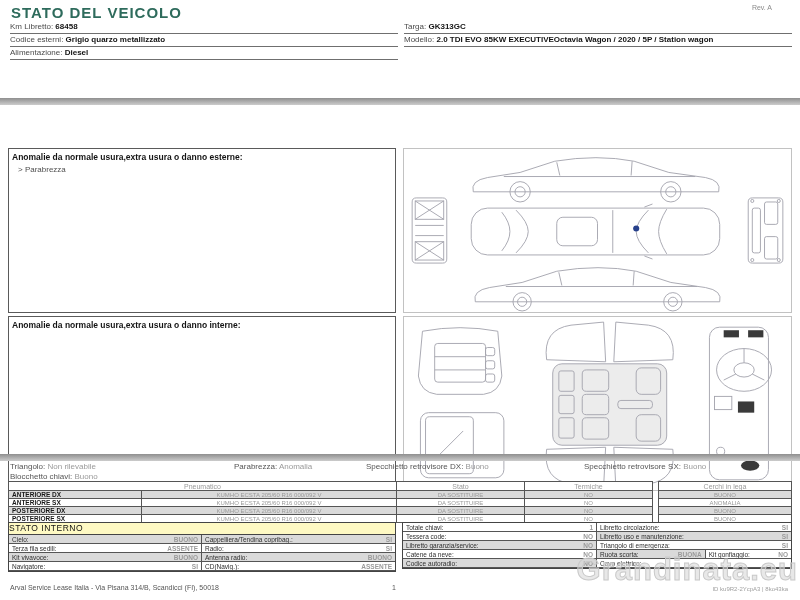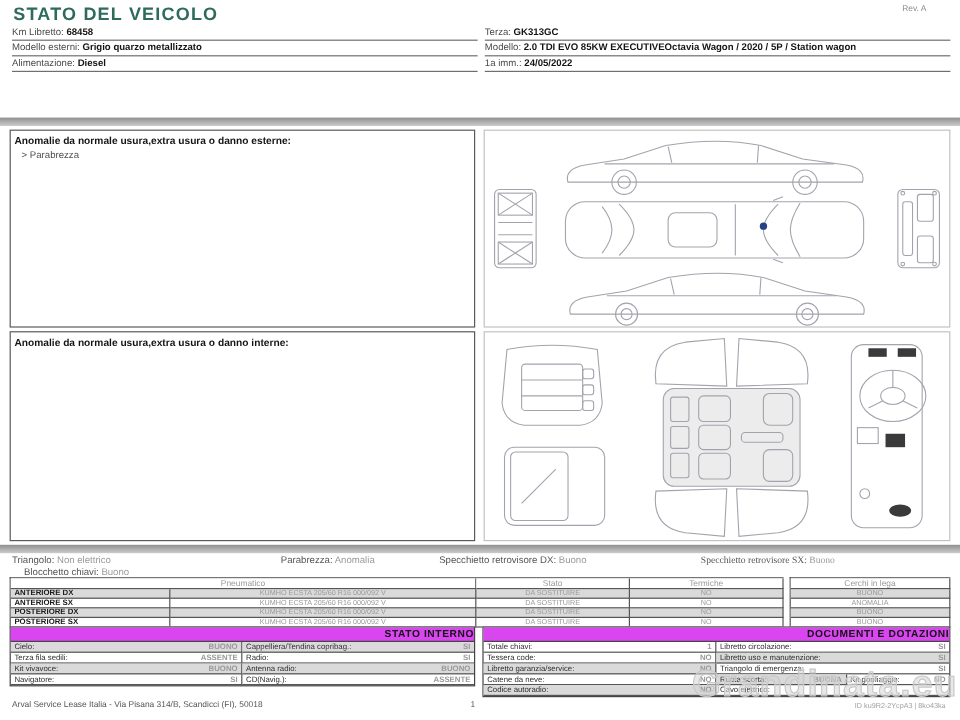--- a/index.html
+++ b/index.html
@@ -17,53 +17,53 @@
   .irow{border-bottom:1px solid #6f6f6f;padding:1px 0 2px 0;font-size:8px;line-height:9px;}
   .ilabel{color:#4a4a4a;}
   .ivalue{color:#141414;font-weight:bold;}
 
   
   .band{position:absolute;left:0px;width:800px;height:7px;background:linear-gradient(#8f8f8f,#cccccc);}
   #band-top{top:98px;}
   #band-bottom{top:454px;}
 
   
-  .panel-row{position:absolute;left:8px;width:784px;}
+  .panel-row{position:absolute;left:8px;width:784px;margin-top:40px;}
   #panel-ext{top:108px;height:165px;}
   #panel-int{top:276px;height:175px;}
   .panel-text{position:absolute;left:0;top:0;width:388px;height:100%;border:1px solid #5a5a5a;box-sizing:border-box;background:#fff;}
   .panel-diagram{position:absolute;left:395px;top:0;width:389px;height:100%;border:1px solid #c2c2c2;box-sizing:border-box;background:#fff;}
   .panel-title{font-size:8.5px;font-weight:bold;color:#141414;padding:3px 3px 1px 3px;line-height:10px;}
   .anomaly-item{font-size:8px;color:#4f4f4f;padding:2px 0 0 9px;}
   .panel-diagram svg{width:100%;height:100%;}
 
   
   #summary-line{position:absolute;left:10px;top:462px;width:784px;height:20px;font-size:8px;line-height:9px;}
   .sum-item{position:absolute;white-space:nowrap;}
-  .sum-0{left:0;top:0;} .sum-1{left:224px;top:0;} .sum-2{left:356px;top:0;} .sum-3{left:574px;top:0;font-family:Liberation Serif, serif;} .sum-4{left:0;top:10px;margin-left:10px;}
+  .sum-0{left:0;top:0;} .sum-1{left:224px;top:0;} .sum-2{left:356px;top:0;} .sum-3{left:574px;top:0;} .sum-4{left:0;top:10px;}
   .slabel{color:#555555;} .svalue{color:#9a9a9a;}
 
   
   #tyre-main{position:absolute;left:8px;top:481px;width:645px;border-left:1px solid #555;border-top:1px solid #555;box-sizing:border-box;}
   #tyre-cerchi{position:absolute;left:658px;top:481px;width:134px;border-left:1px solid #555;border-top:1px solid #555;box-sizing:border-box;}
   .trow{display:flex;}
   .tcell{border-right:1px solid #555;border-bottom:1px solid #555;box-sizing:border-box;height:8px;line-height:8px;font-size:6px;overflow:hidden;white-space:nowrap;}
   .thead .tcell{height:9px;line-height:9px;font-size:7px;color:#9a9a9a;text-align:center;background:#fff;}
   .c-pn{width:388px;} .c-pos{width:133px;font-weight:bold;color:#1a1a1a;padding-left:3px;font-size:6.5px;}
   .c-spec{width:255px;color:#9a9a9a;text-align:center;}
   .c-st{width:128px;color:#9a9a9a;text-align:center;}
   .c-tm{flex:1;color:#9a9a9a;text-align:center;}
   .c-full{flex:1;color:#9a9a9a;text-align:center;}
   .shaded{background:#dadada;}
 
   
   .ltable{position:absolute;top:522px;border:1px solid #444;box-sizing:border-box;background:#fff;}
   #stato-interno{left:8px;width:388px;}
   #documenti{left:402px;width:390px;}
-  .ltitle{text-align:right;font-weight:bold;font-size:8.5px;color:#111;background:#d946ef;border-bottom:1px solid #444;height:11px;line-height:11px;letter-spacing:0.5px;}
+  .ltitle{text-align:left;font-weight:normal;font-size:8.5px;color:#111;background:#fef9c3;border-bottom:1px solid #444;height:11px;line-height:11px;letter-spacing:0.5px;}
   .lrow{display:flex;}
   .lpair{display:flex;justify-content:space-between;align-items:center;border-right:1px solid #555;border-bottom:1px solid #555;box-sizing:border-box;height:9px;padding:0 3px;overflow:hidden;}
   .lpair:last-child{border-right:none;}
   .llabel{font-size:6.5px;color:#2e2e2e;white-space:nowrap;}
   .lvalue{font-size:6.5px;color:#9a9a9a;font-weight:bold;white-space:nowrap;}
 
   
   .footer{position:absolute;left:10px;top:584px;width:780px;font-size:7px;color:#555555;}
   .pagenum{position:absolute;left:382px;top:0;}
   .watermark{position:absolute;right:2px;top:552px;font-size:31px;font-weight:bold;letter-spacing:1px;color:rgba(214,214,214,0.55);-webkit-text-stroke:1px #c9c9c9;z-index:6;pointer-events:none;}
@@ -74,27 +74,26 @@
 </head>
 <body>
 
 <div class="page">
 
   <div class="title" style="color: rgb(46, 107, 92);">STATO DEL VEICOLO</div>
   <div class="rev">Rev. A</div>
 
   <div class="info-table" id="info-left">
       <div class="irow"><span class="ilabel">Km Libretto: </span><span class="ivalue">68458</span></div>
-      <div class="irow"><span class="ilabel">Modello esterni: </span><span class="ivalue">Grigio quarzo metallizzato</span></div>
+      <div class="irow"><span class="ilabel">Codice esterni: </span><span class="ivalue">Grigio quarzo metallizzato</span></div>
       <div class="irow"><span class="ilabel">Alimentazione: </span><span class="ivalue">Diesel</span></div>
     </div>
   <div class="info-table" id="info-right">
-      <div class="irow"><span class="ilabel">Terza: </span><span class="ivalue">GK313GC</span></div>
+      <div class="irow"><span class="ilabel">Targa: </span><span class="ivalue">GK313GC</span></div>
       <div class="irow"><span class="ilabel">Modello: </span><span class="ivalue">2.0 TDI EVO 85KW EXECUTIVEOctavia Wagon / 2020 / 5P / Station wagon</span></div>
-      <div class="irow"><span class="ilabel">1a imm.: </span><span class="ivalue">24/05/2022</span></div>
     </div>
 
   <div class="band" id="band-top"></div>
 
   <div class="panel-row" id="panel-ext">
     <div class="panel-text">
       <div class="panel-title">Anomalie da normale usura,extra usura o danno esterne:</div>
       <div id="ext-items">
           <div class="anomaly-item">&gt; Parabrezza</div>
         </div>
@@ -199,21 +198,21 @@
         <rect x="328" y="83" width="16" height="11" fill="#3a3a3a" stroke="none"></rect>
         <circle cx="311" cy="132" r="4"></circle>
         <ellipse cx="340" cy="146" rx="9" ry="5" fill="#3a3a3a" stroke="none"></ellipse>
       </svg>
     </div>
   </div>
 
   <div class="band" id="band-bottom"></div>
 
   <div id="summary-line">
-      <span class="sum-item sum-0"><span class="slabel">Triangolo: </span><span class="svalue">Non elettrico</span></span>
+      <span class="sum-item sum-0"><span class="slabel">Triangolo: </span><span class="svalue">Non rilevabile</span></span>
       <span class="sum-item sum-1"><span class="slabel">Parabrezza: </span><span class="svalue">Anomalia</span></span>
       <span class="sum-item sum-2"><span class="slabel">Specchietto retrovisore DX: </span><span class="svalue">Buono</span></span>
       <span class="sum-item sum-3"><span class="slabel">Specchietto retrovisore SX: </span><span class="svalue">Buono</span></span>
       <span class="sum-item sum-4"><span class="slabel">Blocchetto chiavi: </span><span class="svalue">Buono</span></span>
     </div>
 
   <div id="tyre-main">
       <div class="trow thead">
         <div class="tcell c-pn">Pneumatico</div>
         <div class="tcell c-st">Stato</div>
@@ -299,21 +298,20 @@
           <span class="llabel">Navigatore:</span>
           <span class="lvalue">SI</span>
         </div>
         <div class="lpair" style="width: 50%;">
           <span class="llabel">CD(Navig.):</span>
           <span class="lvalue">ASSENTE</span>
         </div>
       </div>
     </div>
   <div class="ltable" id="documenti">
-      <div class="ltitle">DOCUMENTI E DOTAZIONI</div>
       <div class="lrow">
         <div class="lpair" style="width: 50%;">
           <span class="llabel">Totale chiavi:</span>
           <span class="lvalue">1</span>
         </div>
         <div class="lpair" style="width: 50%;">
           <span class="llabel">Libretto circolazione:</span>
           <span class="lvalue">SI</span>
         </div>
       </div>

